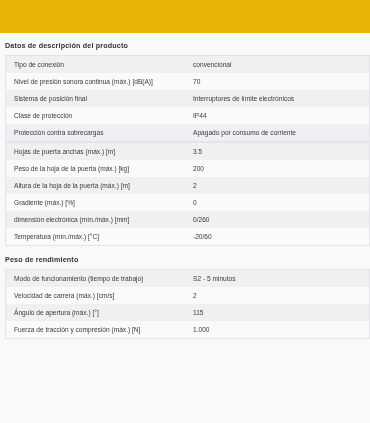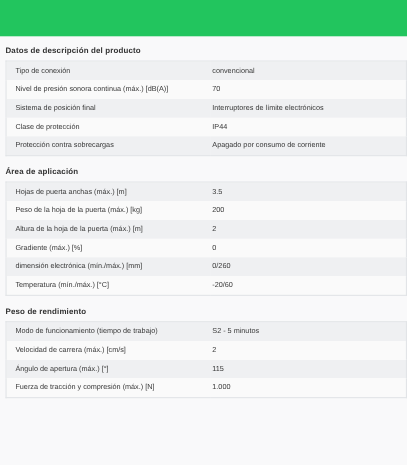--- a/index.html
+++ b/index.html
@@ -12,21 +12,21 @@
   }
   body {
     font-family: "Liberation Sans", sans-serif;
     color: #333333;
     -webkit-font-smoothing: antialiased;
   }
   #page {
     position: relative;
     width: 370px;
     height: 423px;
-    background: #22c55e;
+    background: #eab308;
   }
   #content-area {
     position: absolute;
     left: 0;
     top: 33px;
     width: 370px;
     height: 390px;
     background: #f9f9fa;
     box-sizing: border-box;
     padding: 0;
@@ -113,21 +113,20 @@
               <td class="value">IP44</td>
             </tr>
             <tr class="odd">
               <td class="label">Protección contra sobrecargas</td>
               <td class="value">Apagado por consumo de corriente</td>
             </tr>
           </tbody>
         </table>
       </div>
       <div class="section">
-        <div class="section-header">Área de aplicación</div>
         <table class="spec-table">
           <tbody>
             <tr class="odd">
               <td class="label">Hojas de puerta anchas (máx.) [m]</td>
               <td class="value">3.5</td>
             </tr>
             <tr class="even">
               <td class="label">Peso de la hoja de la puerta (máx.) [kg]</td>
               <td class="value">200</td>
             </tr>

